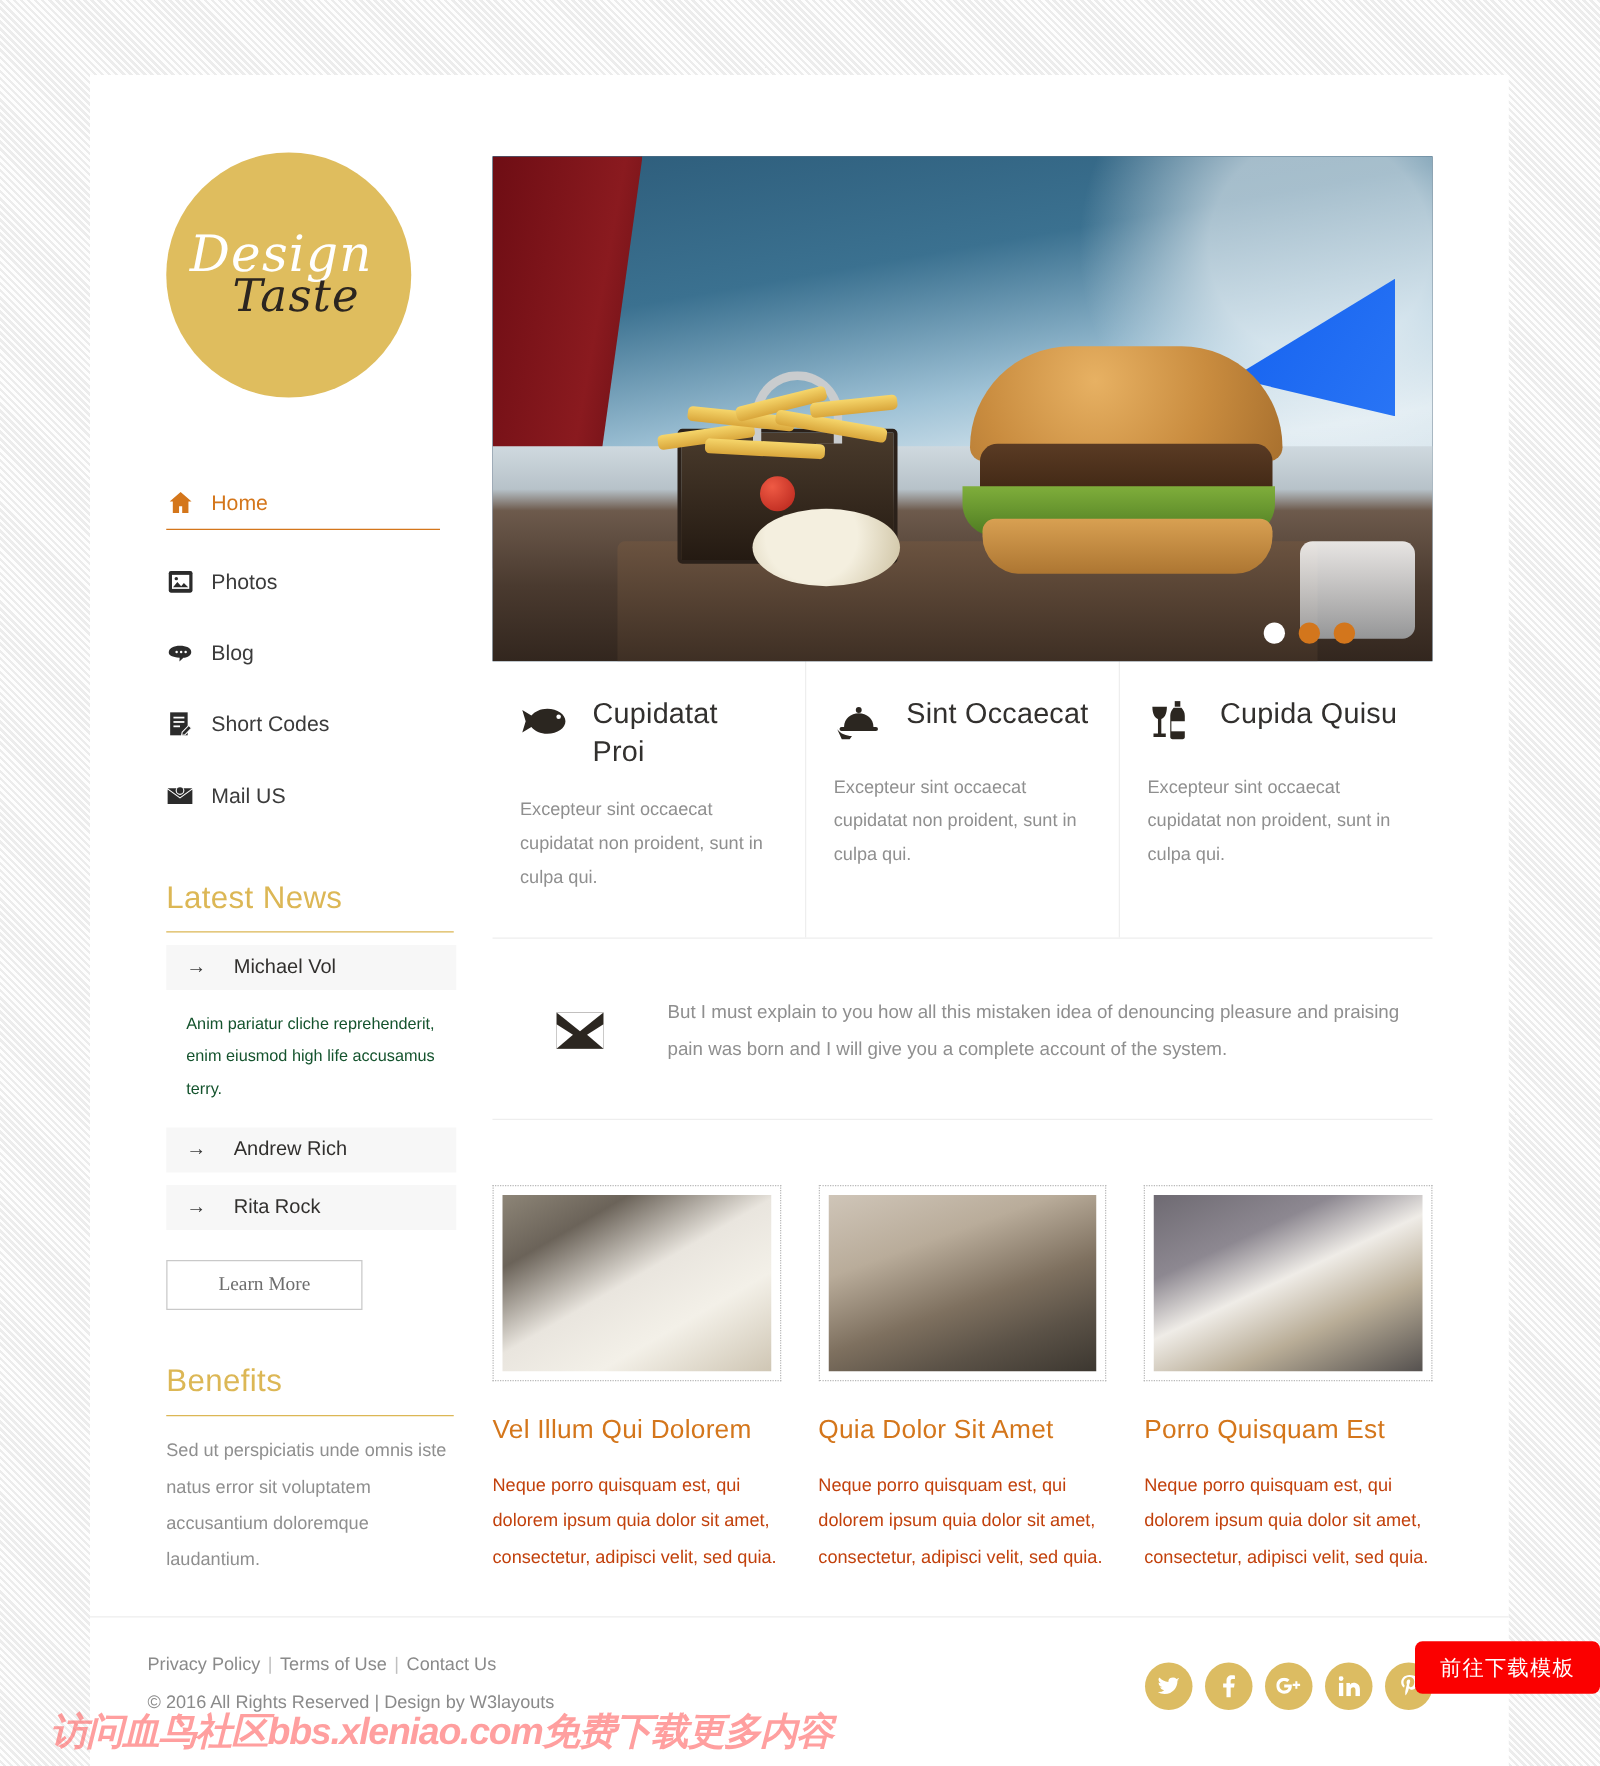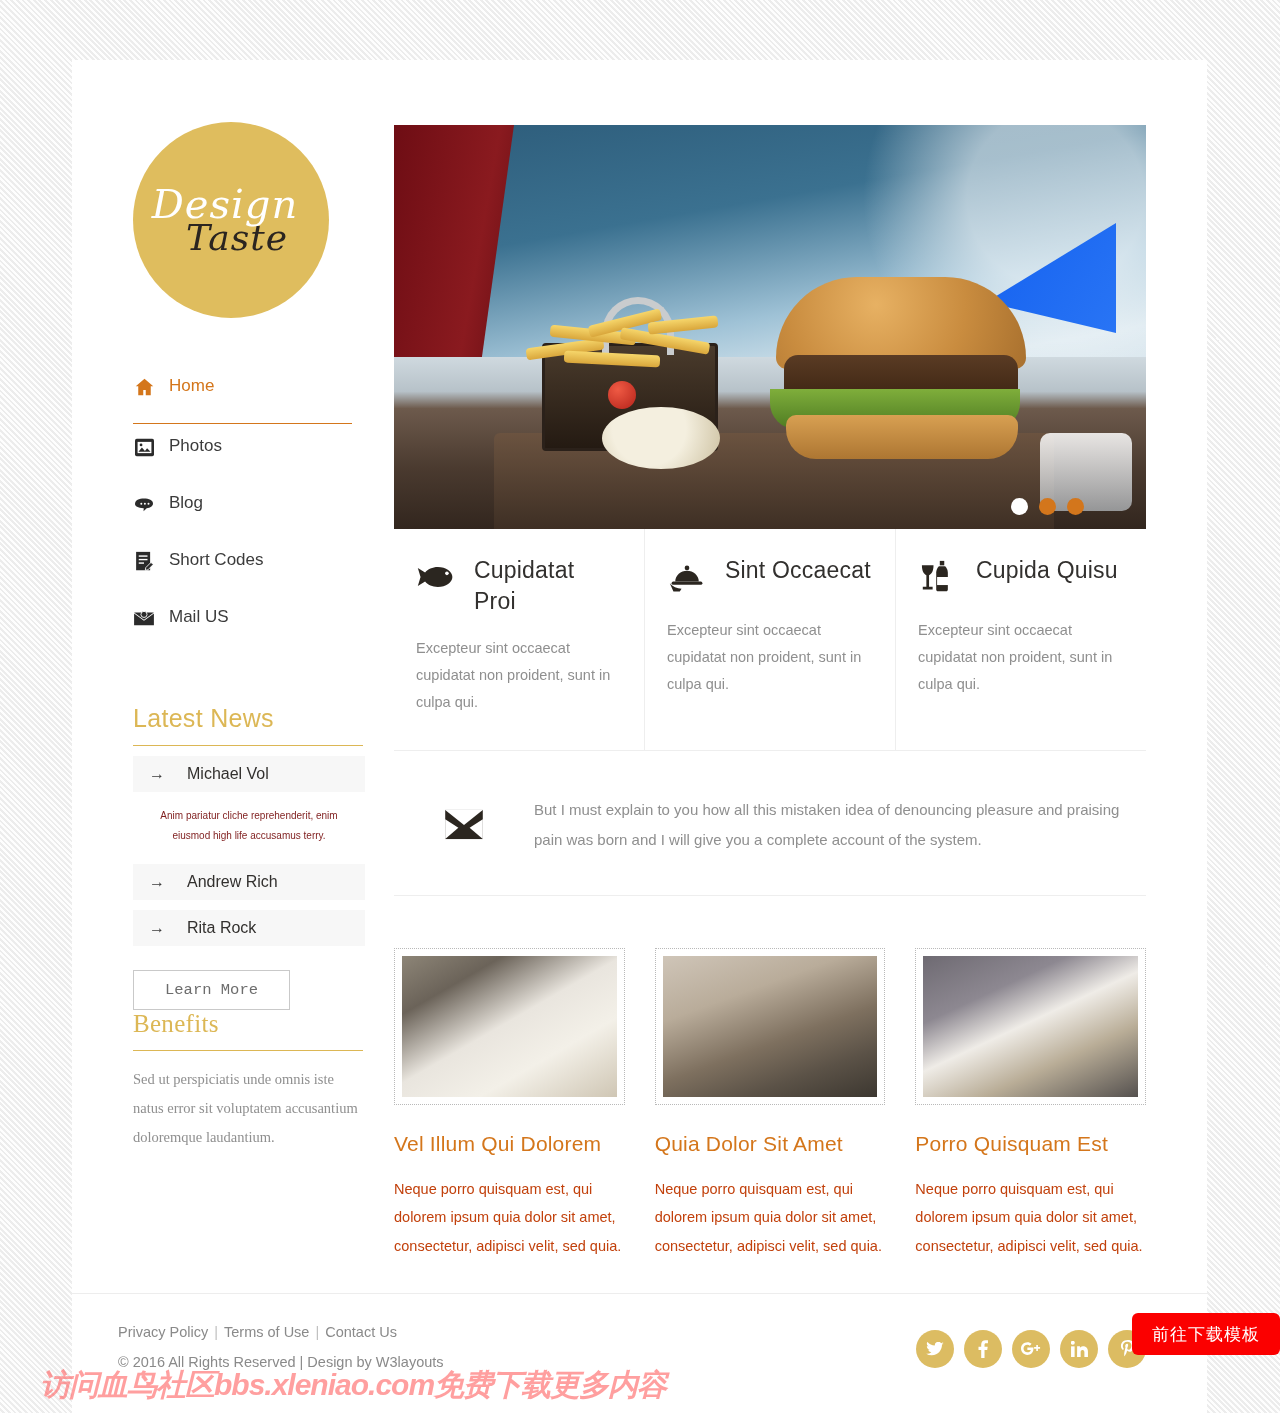--- a/index.html
+++ b/index.html
@@ -38,21 +38,21 @@
   }
   .logo-taste {
     font-family:"DejaVu Serif", serif;
     font-style:italic; font-size:36px; color:#2b2520;
     line-height:1; letter-spacing:1px;
     transform:translateX(6px);
   }
 
   .nav { margin-top:58px; width:219px; }
   .nav-item {
-    display:flex; align-items:flex-start;
+    display:flex; align-items:flex-end;
     height:40px; gap:14px;
     font-size:17px; color:#3b3b3b;
     margin-bottom:17px;
   }
   .nav-item.active { color:#d4761b; border-bottom:1px solid #d4761b; padding-bottom:10px; height:48px; margin-bottom:12px;}
   .nav-ico { width:22px; height:22px; display:flex; align-items:center; justify-content:center; flex:0 0 22px; }
   .nav-ico svg { display:block; }
 
   .side-head {
     font-size:25px; color:#dcb755; font-weight:400;
@@ -61,32 +61,31 @@
   .side-rule { border-bottom:1px solid #dcb755; width:230px; }
   .news-block { margin-top:57px; width:232px; }
   .news-item {
     background:#f7f7f7; height:36px;
     display:flex; align-items:center; gap:22px;
     padding-left:16px; font-size:16px; color:#32302e;
     margin-top:10px;
   }
   .news-arrow { color:#3a3a3a; font-size:16px; }
   .news-body {
-    font-size:10px; color:#7f1d1d; line-height:2.0;
+    font-size:13px; color:#14532d; line-height:2.0;
     padding:14px 16px 8px 16px;
-    text-align:center;
   }
   .learn-more {
     margin-top:24px; width:157px; height:40px;
     border:1px solid #c9c9c9; background:#ffffff;
     font-size:15.5px; color:#6d6d6d;
     display:flex; align-items:center; justify-content:center;
-    font-family:Liberation Mono, monospace;
-  }
-  .benefits-block { width:232px;font-family:Liberation Serif, serif; }
+    font-family:Liberation Serif, serif;
+  }
+  .benefits-block { margin-top:43px; width:232px; }
   .benefits-body { font-size:14.5px; color:#8f8f8f; line-height:2.0; padding-top:14px; }
 
   
   .main { flex:1; padding:65px 61px 0 31px; }
   .hero {
     position:relative; width:752px; height:404px; overflow:hidden;
     background:#2b4a63;
   }
   .hero-sky {
     position:absolute; inset:0;

